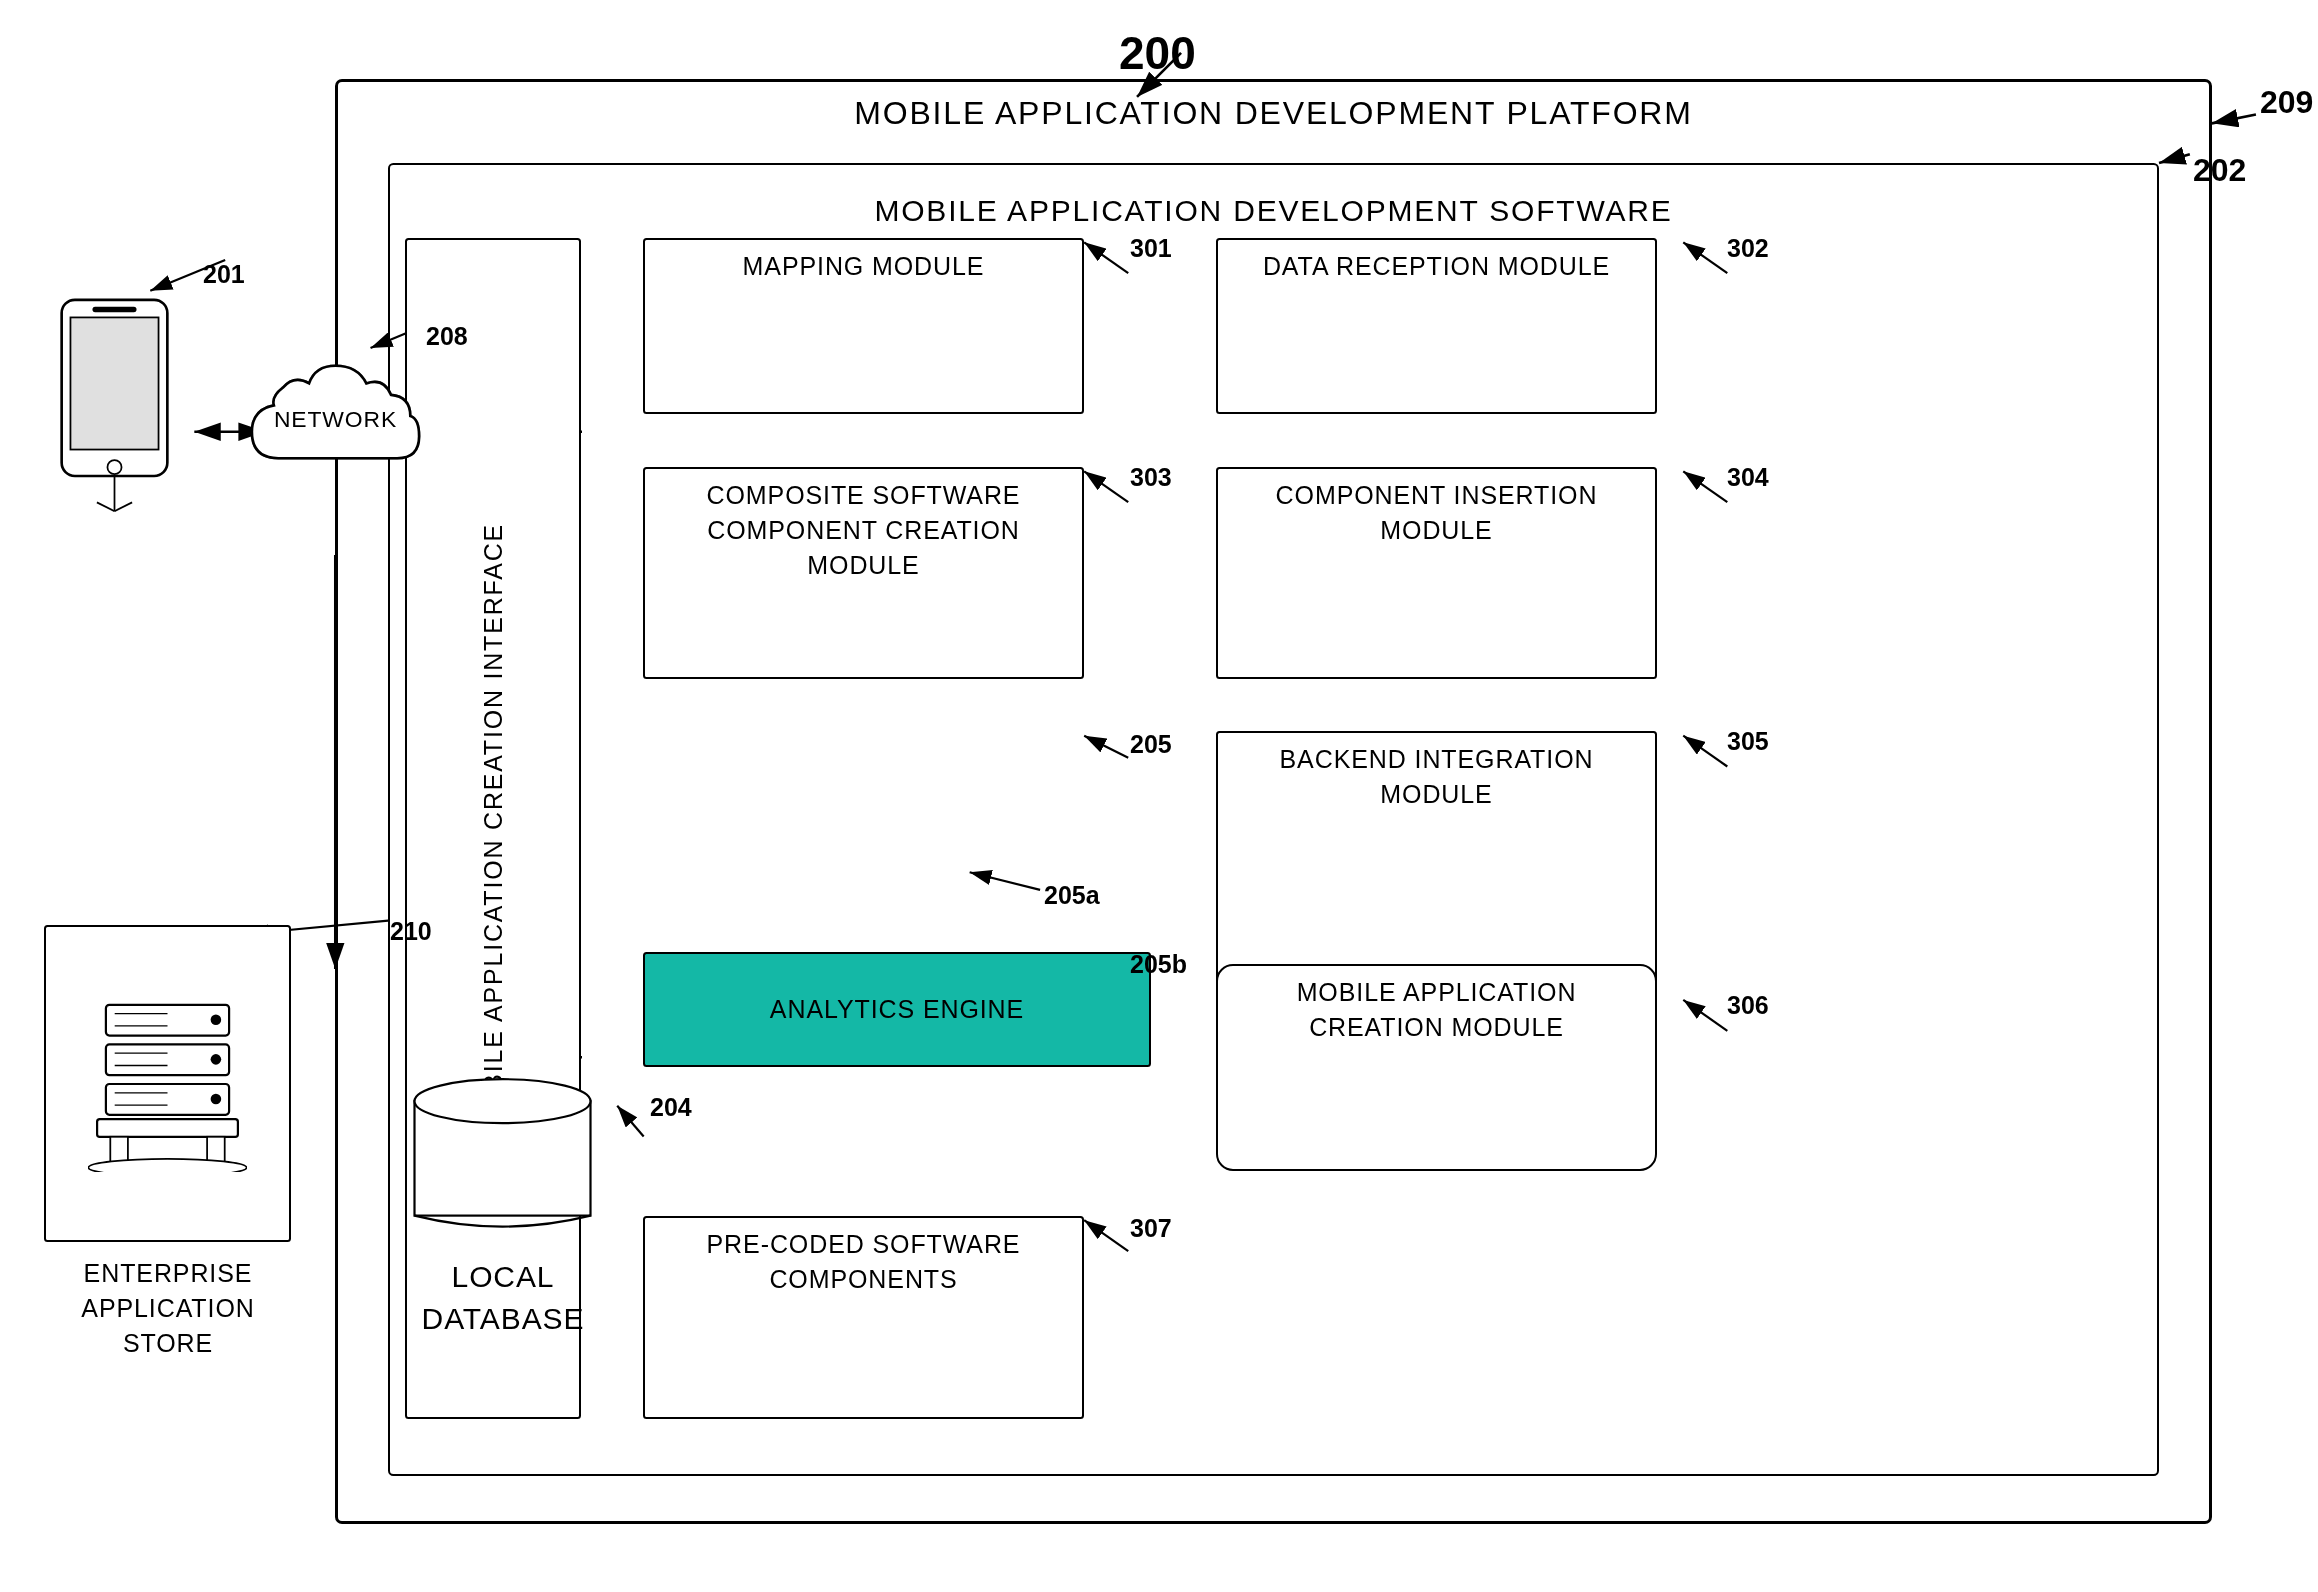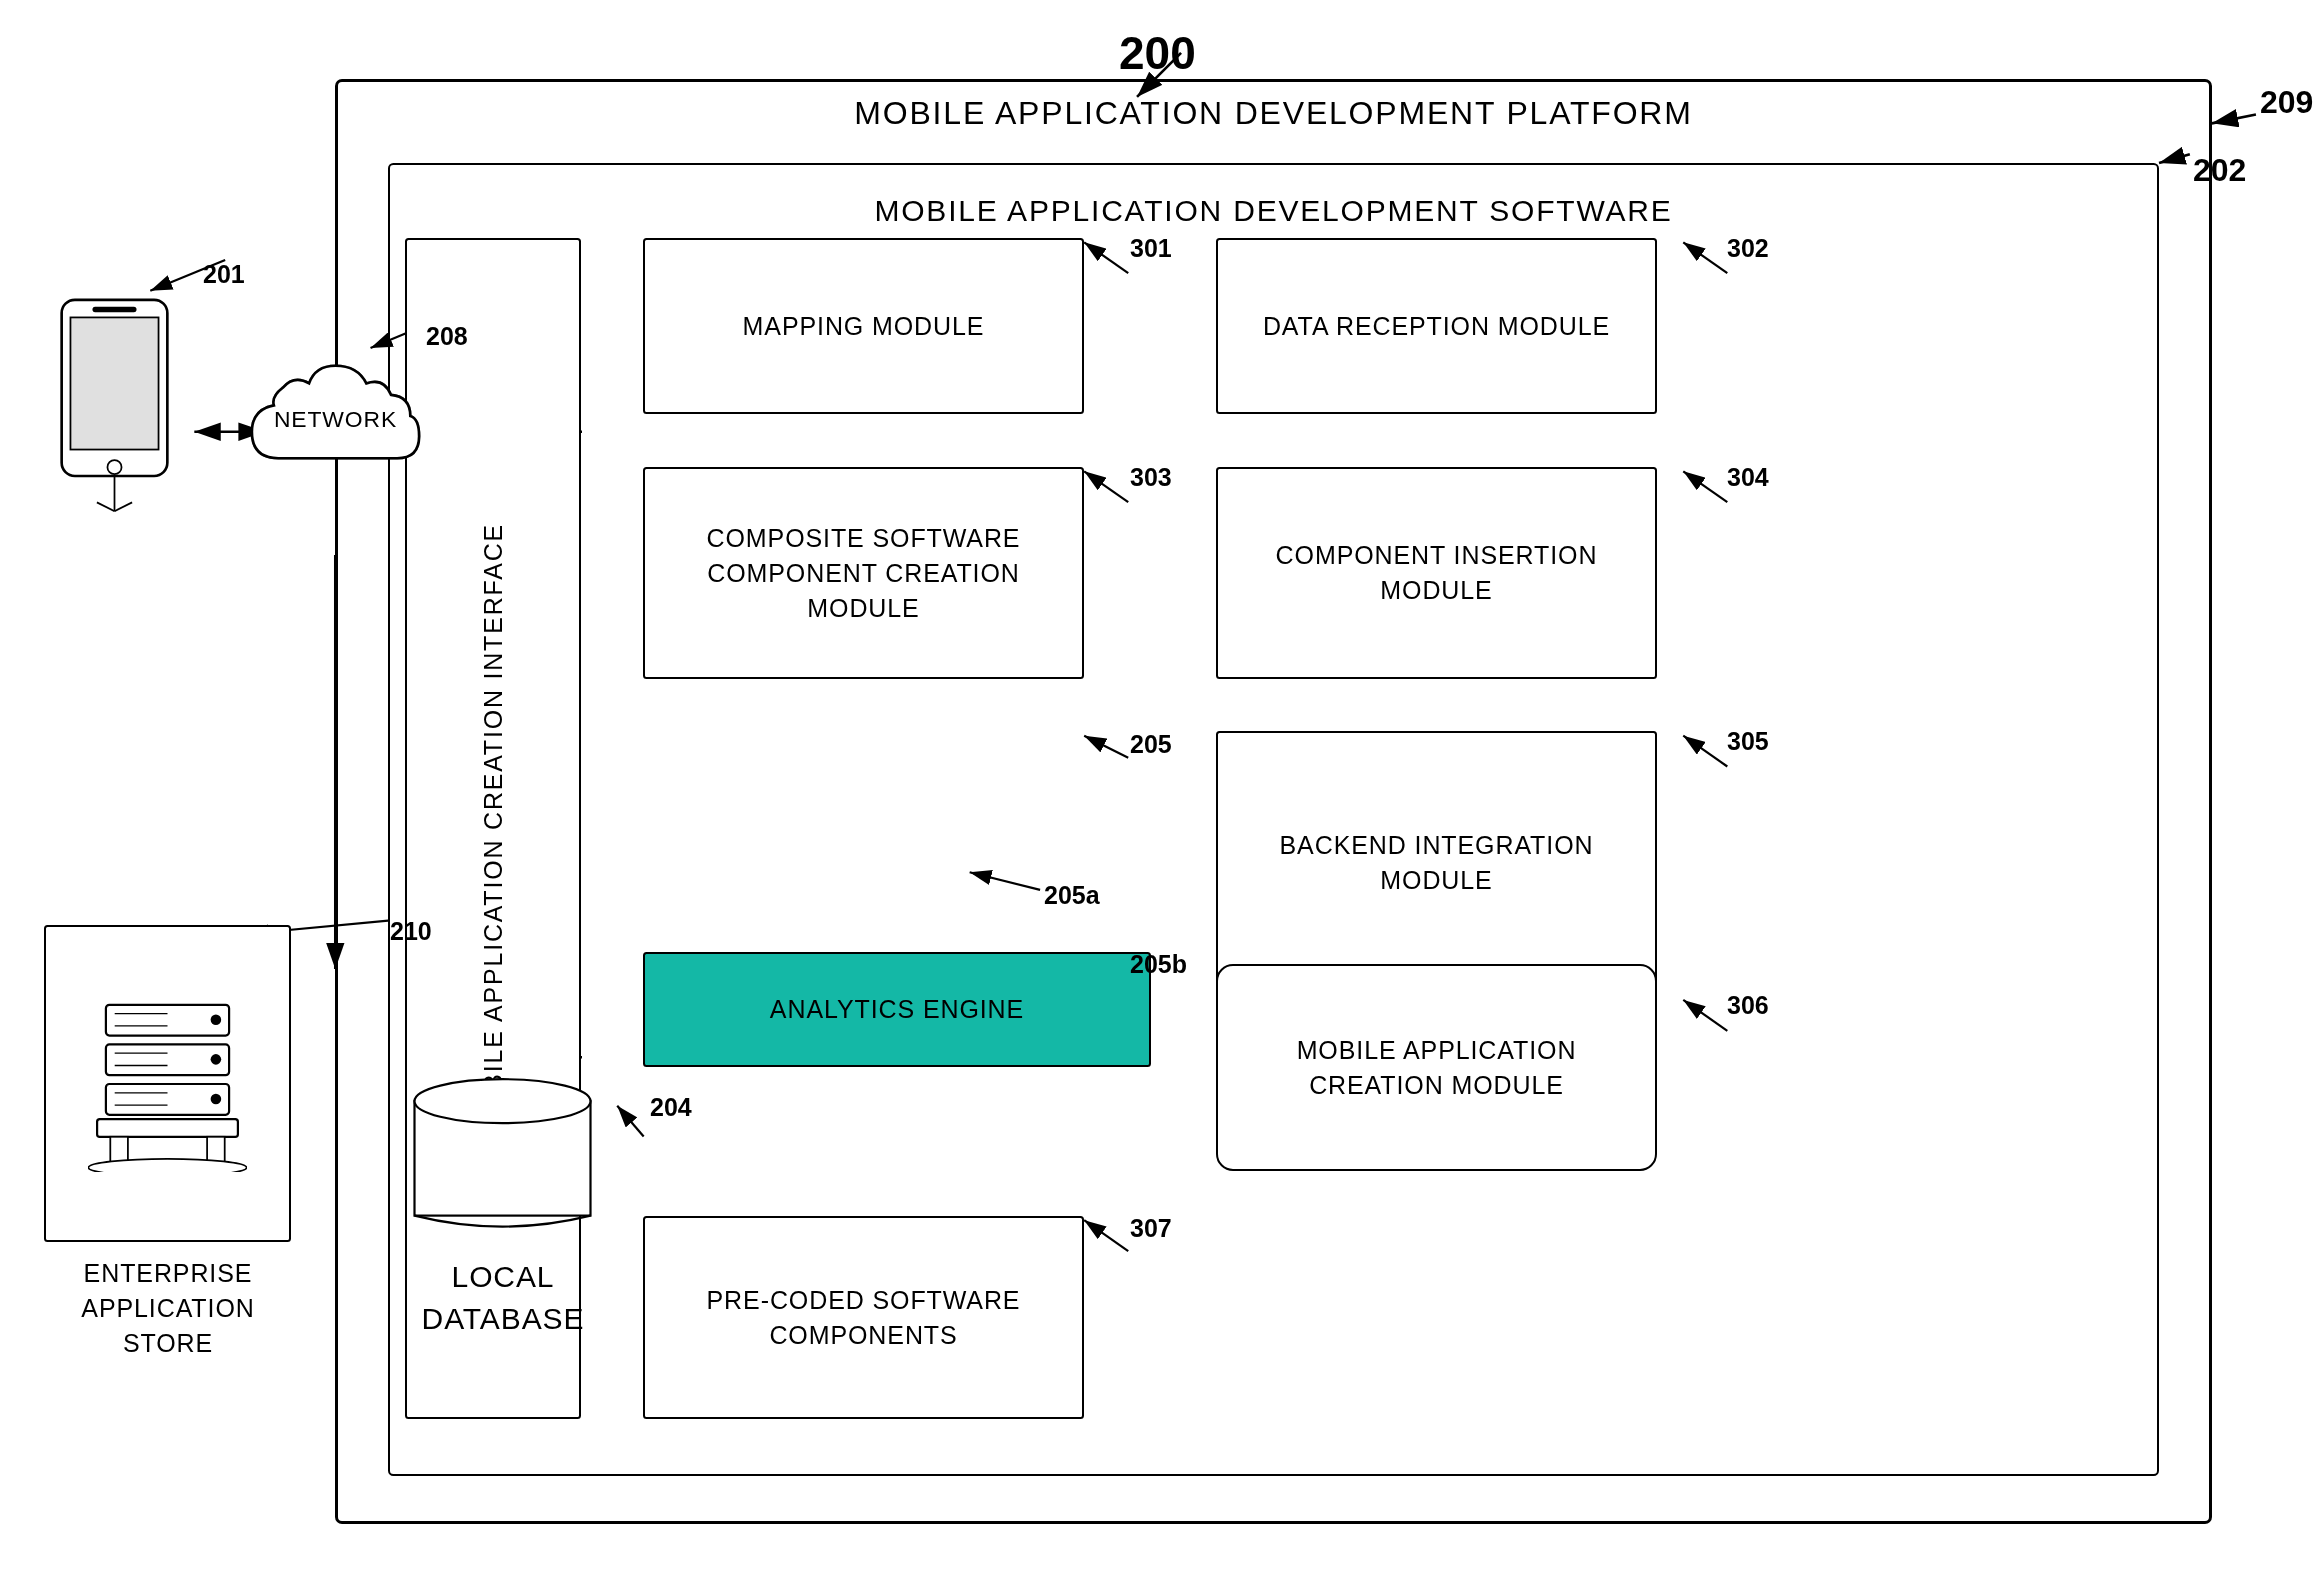--- a/index.html
+++ b/index.html
@@ -64,21 +64,21 @@
       letter-spacing: 1.8px;
       margin-top: 18px;
     }
 
     
     .module-box {
       position: absolute;
       border: 2.6px solid #000;
       border-radius: 3.5px;
       display: flex;
-      align-items: center;
+      align-items: flex-start;
       justify-content: center;
       text-align: center;
       font-size: 25px;
       letter-spacing: 0.9px;
       line-height: 1.4;
       padding: 8.8px;
       background: #fff;
     }
 
     

